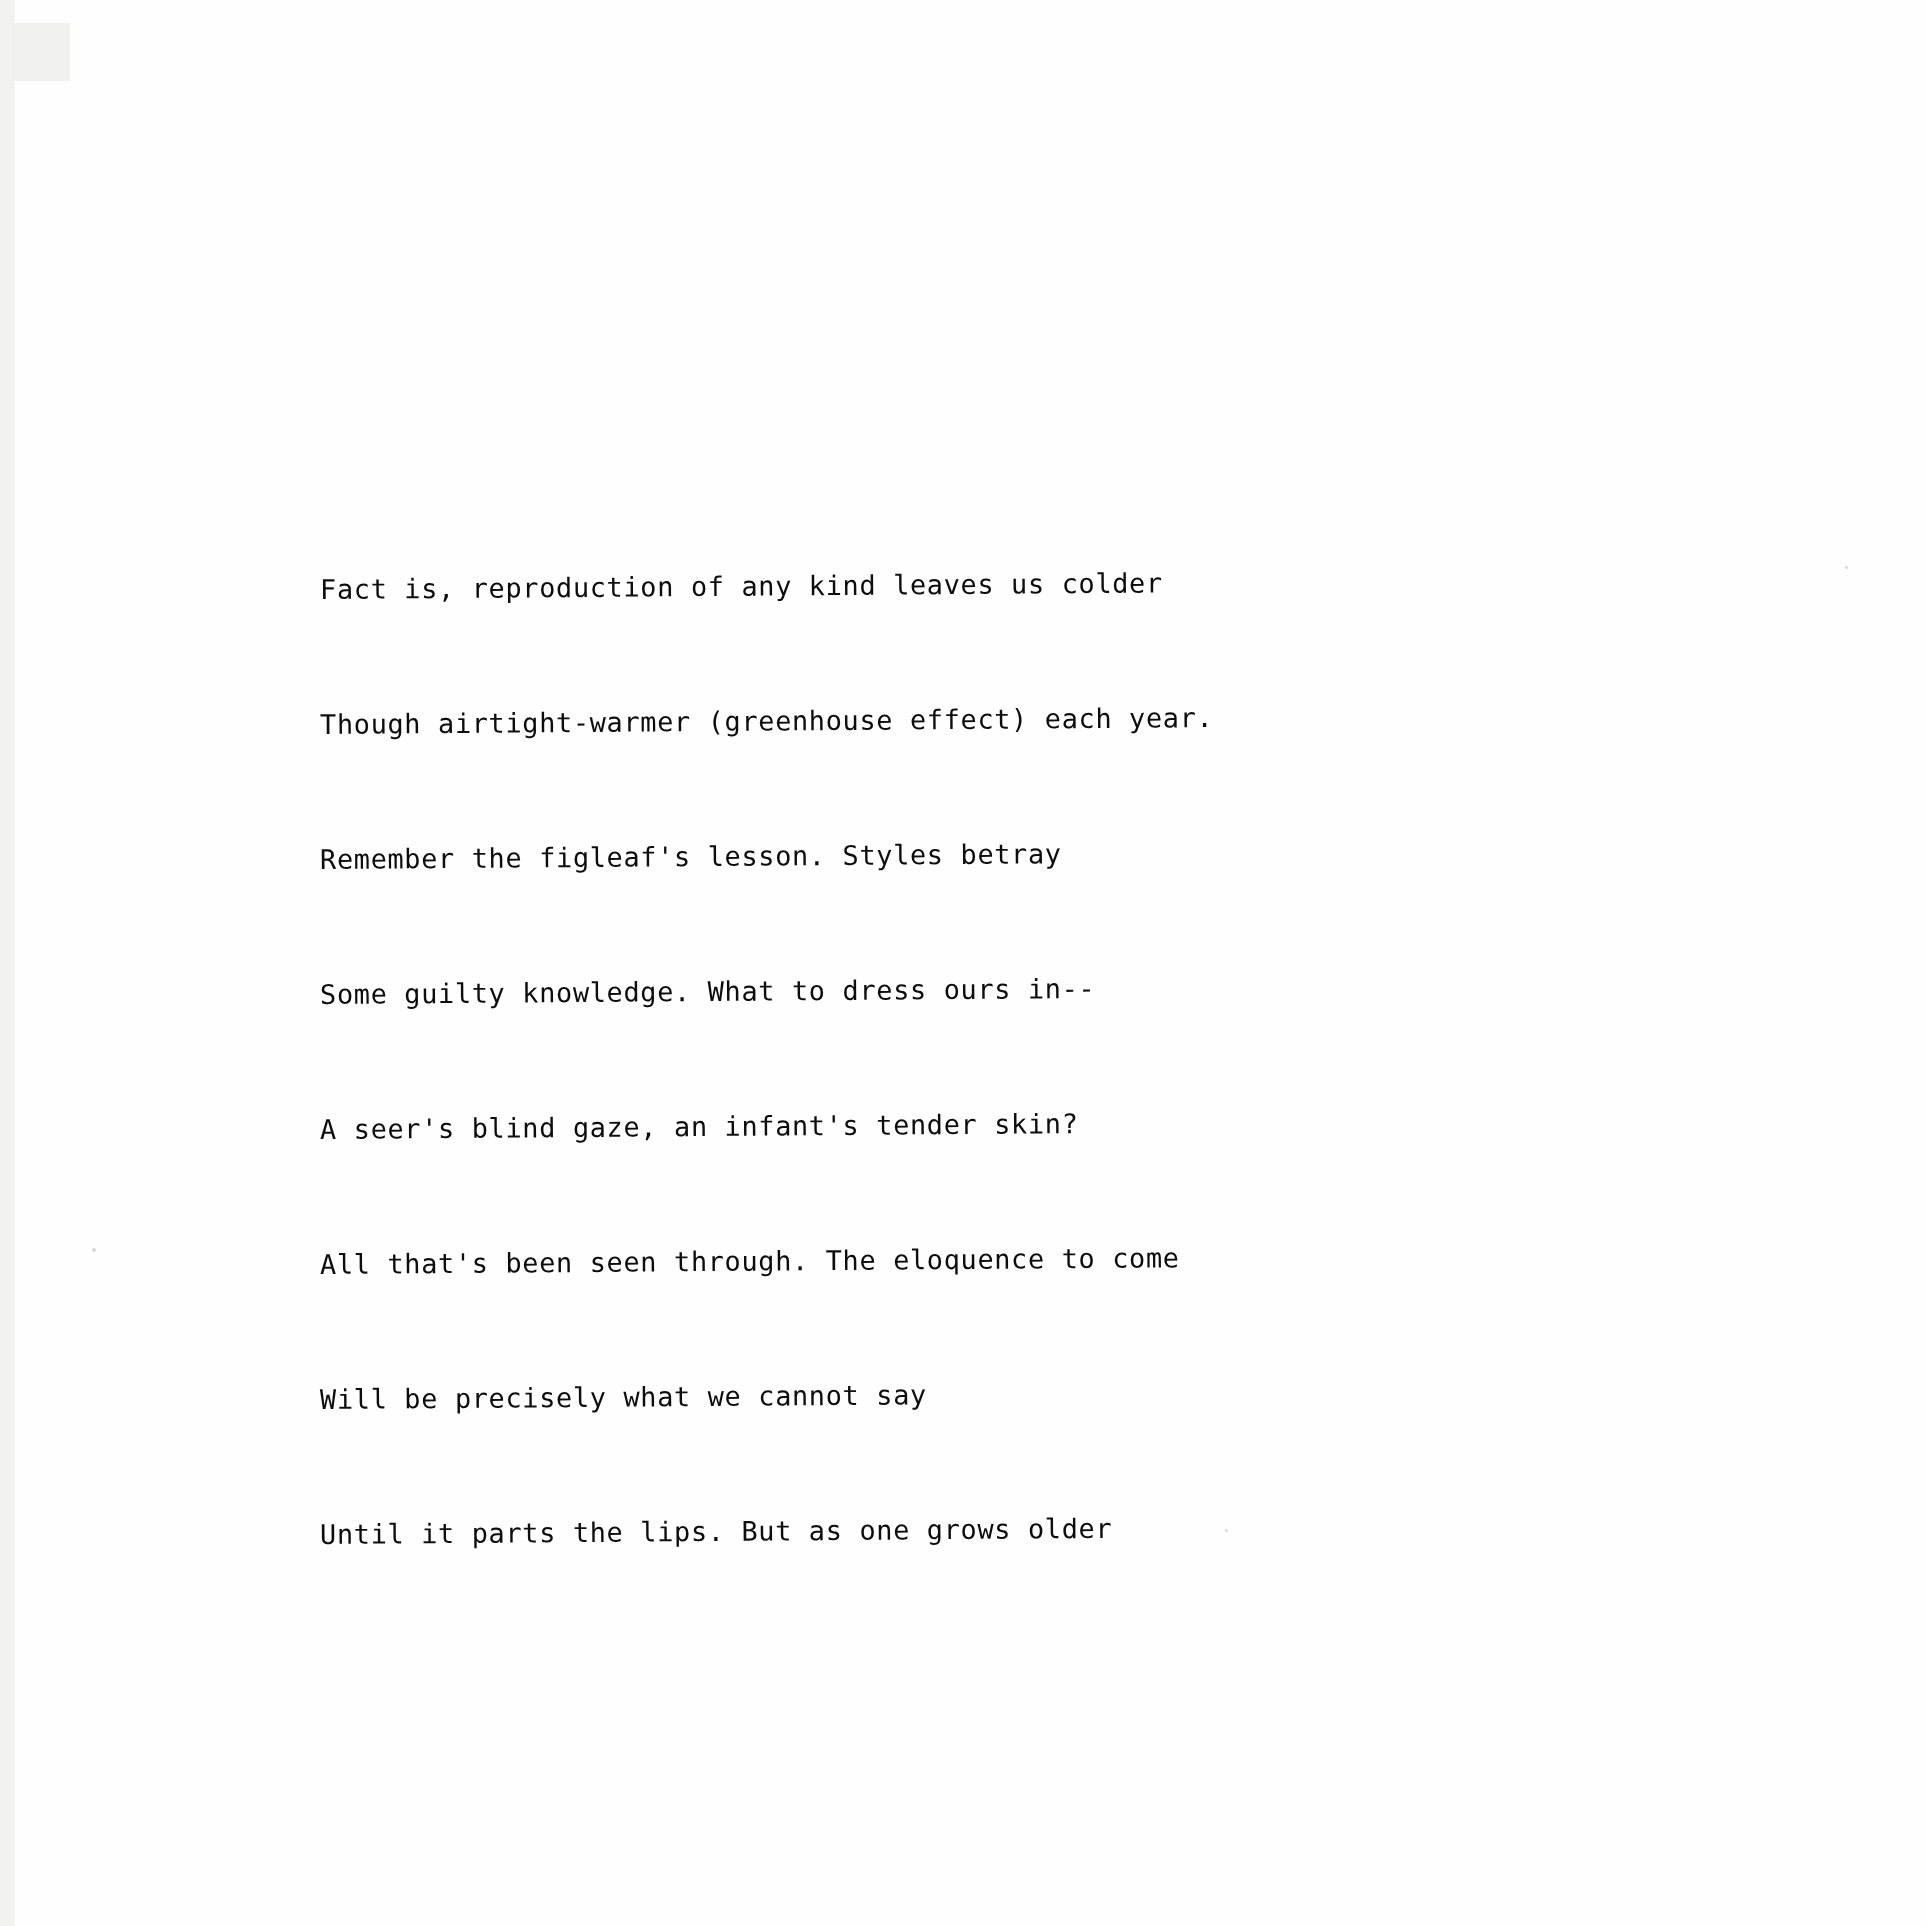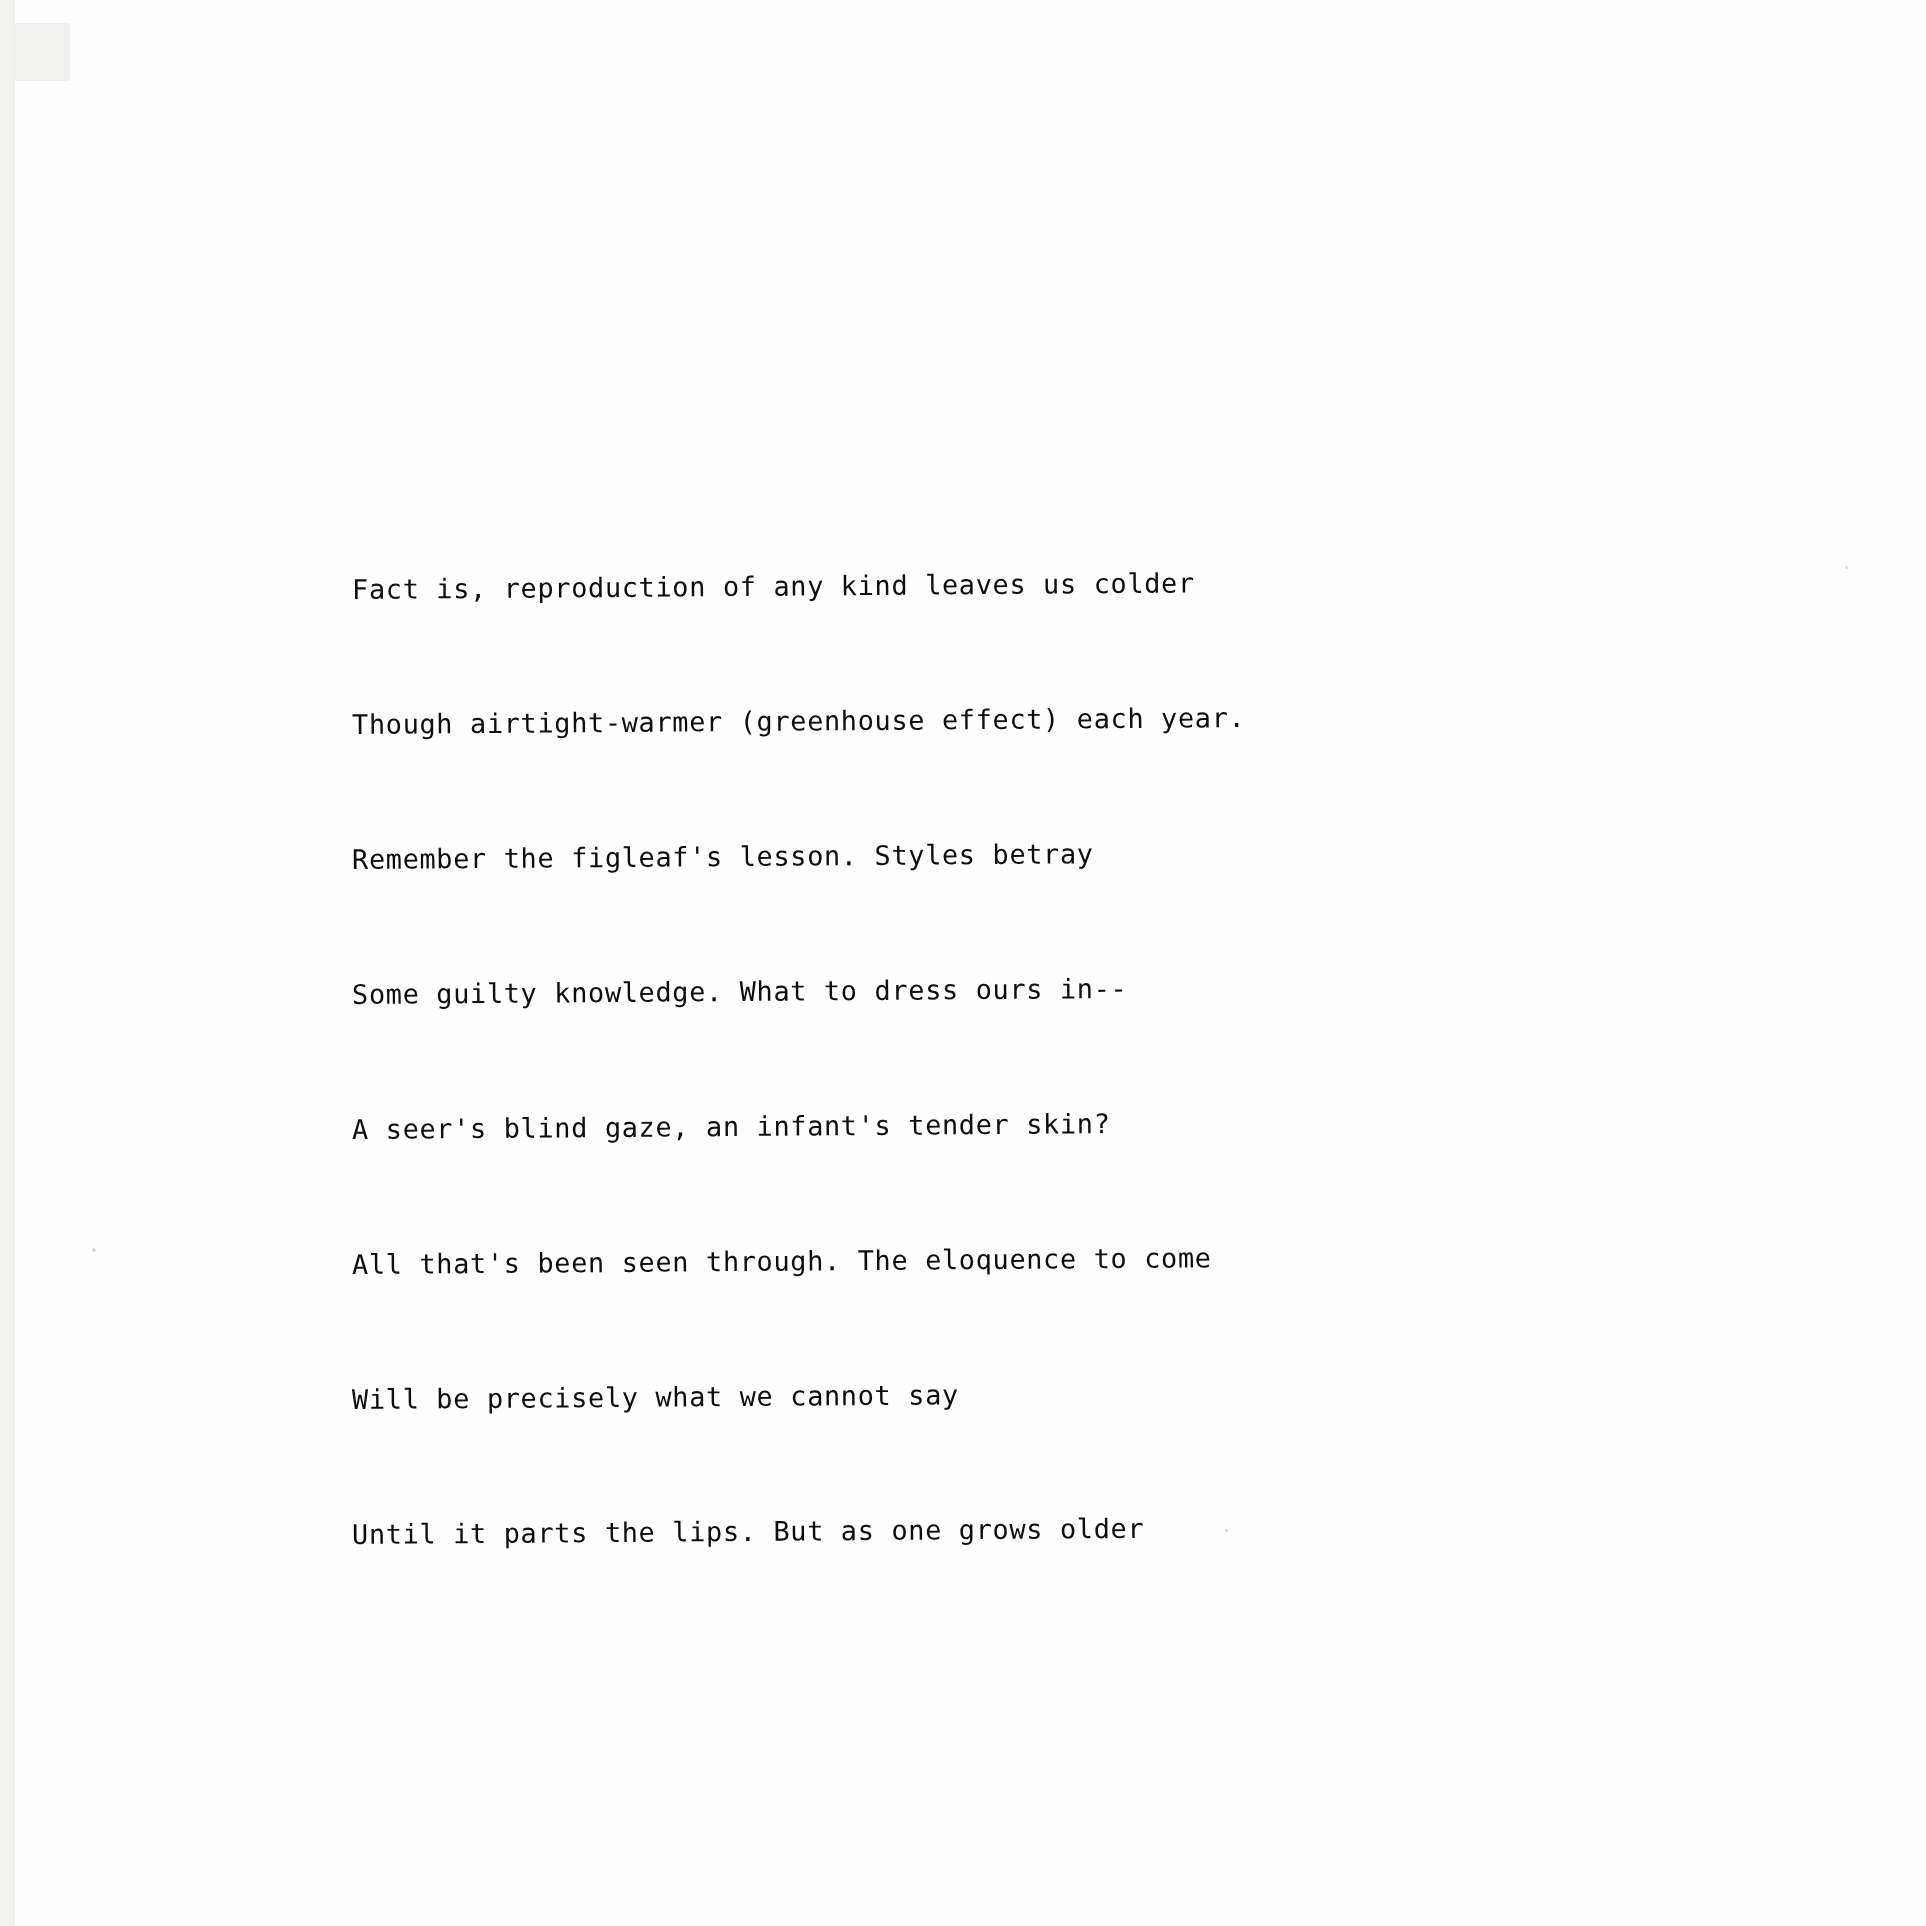--- a/index.html
+++ b/index.html
@@ -50,21 +50,20 @@
     width: 1387px;
     color: #0d0d0d;
     font-size: 27px;
     line-height: 45px;
     letter-spacing: 0.6px;
     white-space: pre;
   }
 
   .stanza {
     margin-bottom: 42px;
-    margin-left: 32px;
   }
   .line {
     white-space: pre;
     
     transform: rotate(-0.45deg);
     transform-origin: left center;
   }
   
   .speck {
     position: absolute;

